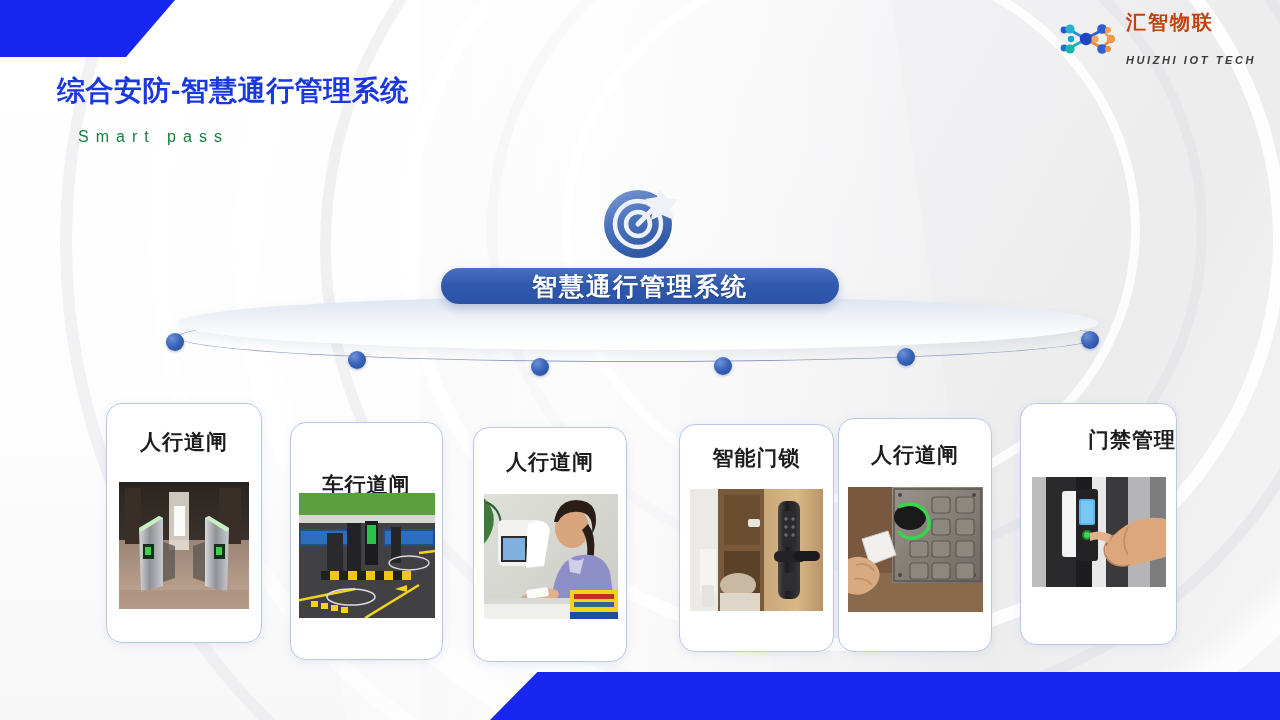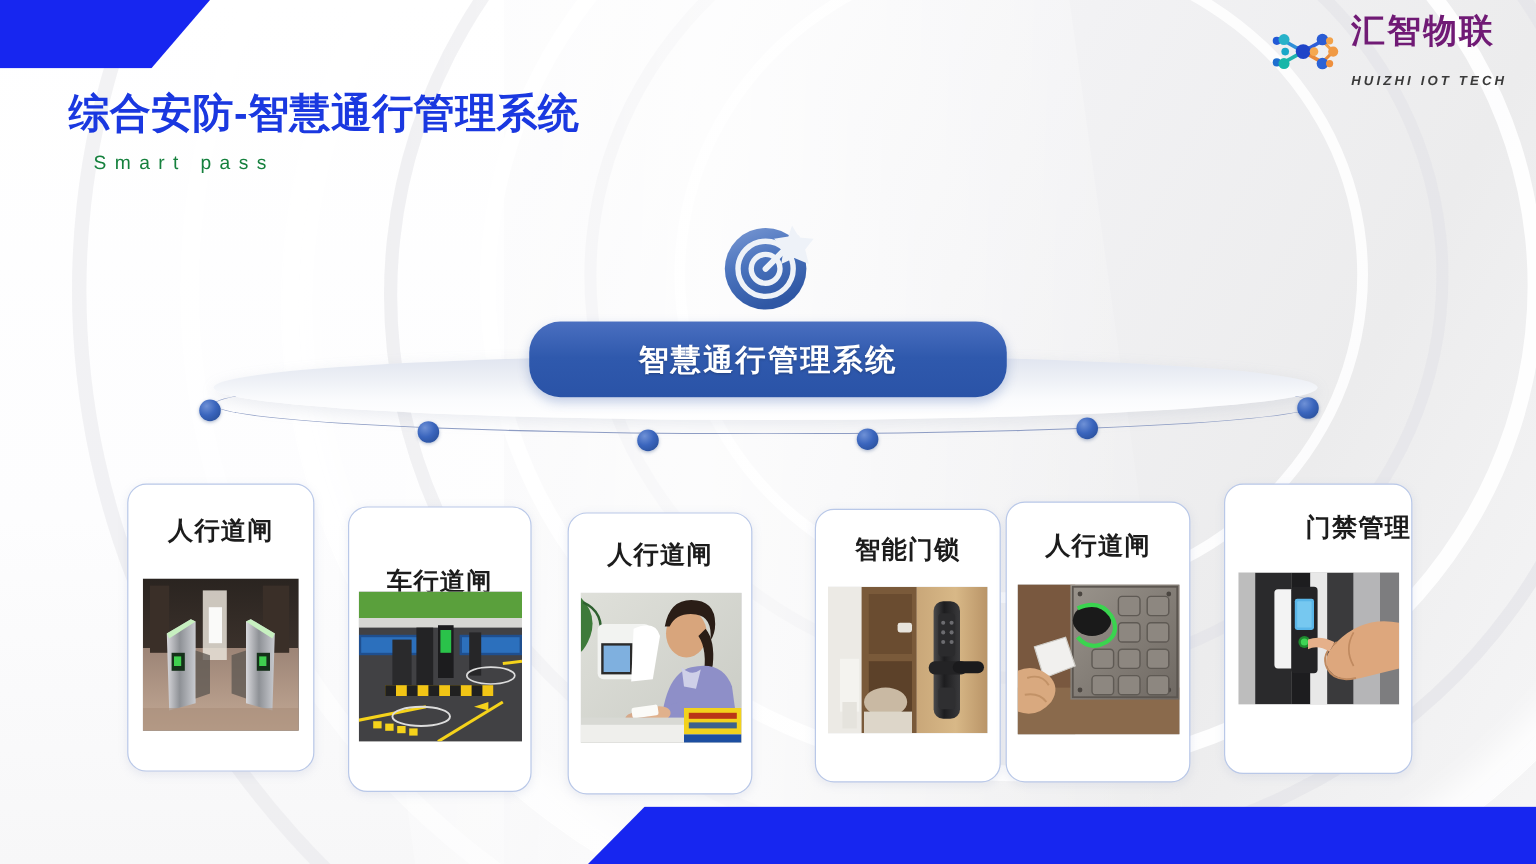--- a/index.html
+++ b/index.html
@@ -71,21 +71,21 @@
     left: 490px; bottom: 0;
     width: 790px; height: 48px;
     background: var(--brand, #1726f0);
     clip-path: polygon(6% 0, 100% 0, 100% 100%, 0 100%);
   }
 
   
   .title {
     position: absolute;
     left: 57px; top: 72px;
-    font-size: 34px;
+    font-size: 28px;
     font-weight: bold;
     color: #1a38e0;
     letter-spacing: 0.5px;
     white-space: nowrap;
   }
   .subtitle {
     position: absolute;
     left: 78px; top: 128px;
     font-size: 16px;
     color: #15803d;
@@ -97,21 +97,21 @@
   .logo {
     position: absolute;
     right: 24px; top: 12px;
     display: flex;
     align-items: center;
     gap: 9px;
   }
   .logo-mark { width: 58px; height: 42px; display:block; }
   .logo-text { display: flex; flex-direction: column; line-height: 1; }
   .logo-cn {
-    font-size: 28px; font-weight: bold; color: #701a75;
+    font-size: 20px; font-weight: bold; color: #c2410c;
     letter-spacing: 2px;
   }
   .logo-en {
     font-size: 11px; color: #3a3a3a; letter-spacing: 2.6px;
     font-style: italic; font-weight: bold; margin-top: 23px;
   }
 
   
   .target-icon {
     position: absolute;
@@ -131,21 +131,21 @@
     left: 178px; top: 312px;
     width: 920px; height: 50px;
     border-radius: 50%;
     border: 1px solid #8e9dc4;
     border-top-color: transparent;
     box-sizing: border-box;
   }
   .banner {
     position: absolute;
     left: 441px; top: 268px;
-    width: 398px; height: 63px;
+    width: 398px; height: 36px;
     border-radius: 26px;
     background: linear-gradient(180deg, #4a6fc0 0%, #2f59ad 48%, #2a53a7 100%);
     box-shadow: 0 4px 10px rgba(42,83,167,0.28);
     display: flex;
     align-items: center;
     justify-content: center;
   }
   .banner span {
     color: #ffffff;
     font-size: 25px;

